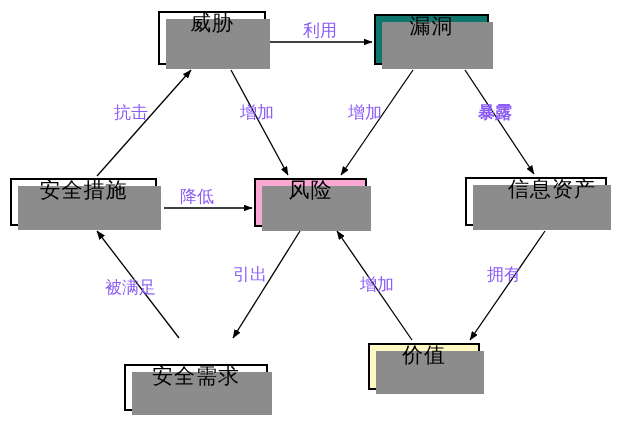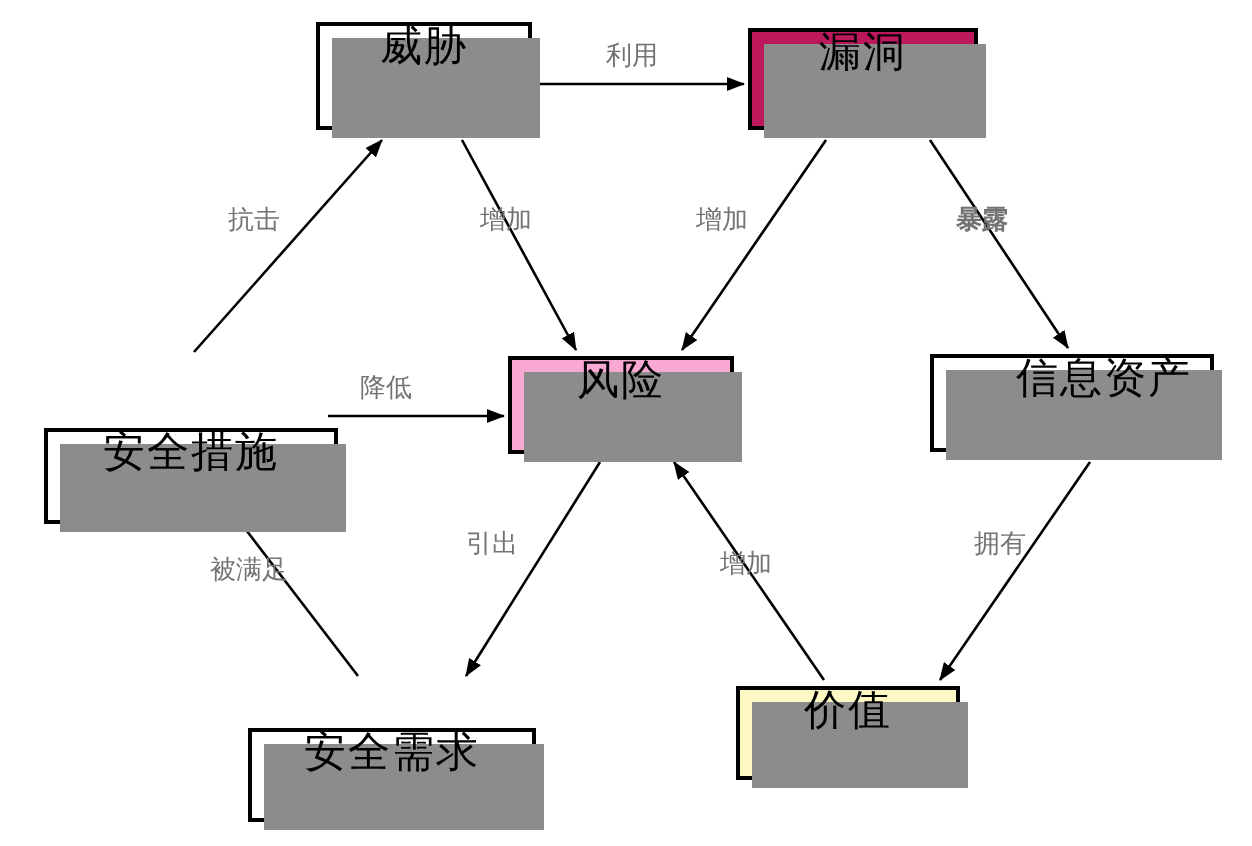--- a/index.html
+++ b/index.html
@@ -48,22 +48,22 @@
   .node-label {
     font-size: 21px;
     line-height: 1;
     color: #000000;
     letter-spacing: 1px;
     white-space: nowrap;
     font-weight: 400;
   }
   .edge-label {
     position: absolute;
-    font-size: 13px;
-    color: #737373;
+    font-size: 17px;
+    color: #8b5cf6;
     white-space: nowrap;
     z-index: 6;
     line-height: 1;
     letter-spacing: 0px;
   }
 </style>
 </head>
 <body>
 
 <div id="diagram-root">
@@ -85,24 +85,24 @@
         <line x1="300" y1="231" x2="233" y2="338" stroke="#000000" stroke-width="1.3" marker-end="url(#arrowhead)"></line>
         <line x1="412" y1="340" x2="337" y2="231" stroke="#000000" stroke-width="1.3" marker-end="url(#arrowhead)"></line>
         <line x1="545" y1="231" x2="470" y2="340" stroke="#000000" stroke-width="1.3" marker-end="url(#arrowhead)"></line>
       </g>
   </svg>
 
   <div id="node-layer">
       <div class="node" style="left: 158px; top: 11px; width: 108px; height: 54px; border-color: rgb(0, 0, 0); background: rgb(255, 255, 255);">
         <span class="node-label">威胁</span>
       </div>
-      <div class="node" style="left: 374px; top: 14px; width: 115px; height: 51px; border-color: rgb(0, 0, 0); background: #be185d;">
+      <div class="node" style="left: 374px; top: 14px; width: 115px; height: 51px; border-color: rgb(0, 0, 0); background: #0f766e;">
         <span class="node-label">漏洞</span>
       </div>
-      <div class="node" style="left: 22px; top: 178px; width: 147px; height: 48px; border-color: rgb(0, 0, 0); background: rgb(255, 255, 255); margin-top: 36px;">
+      <div class="node" style="left: 10px; top: 178px; width: 147px; height: 48px; border-color: rgb(0, 0, 0); background: rgb(255, 255, 255);">
         <span class="node-label">安全措施</span>
       </div>
       <div class="node" style="left: 254px; top: 178px; width: 113px; height: 49px; border-color: rgb(0, 0, 0); background: #f9a8d4;">
         <span class="node-label">风险</span>
       </div>
       <div class="node" style="left: 465px; top: 177px; width: 142px; height: 49px; border-color: rgb(0, 0, 0); background: rgb(255, 255, 255); padding-left: 32px;">
         <span class="node-label">信息资产</span>
       </div>
       <div class="node" style="left: 124px; top: 341px; width: 144px; height: 47px; border-color: rgb(0, 0, 0); background: rgb(255, 255, 255); margin-top: 23px;">
         <span class="node-label">安全需求</span>

